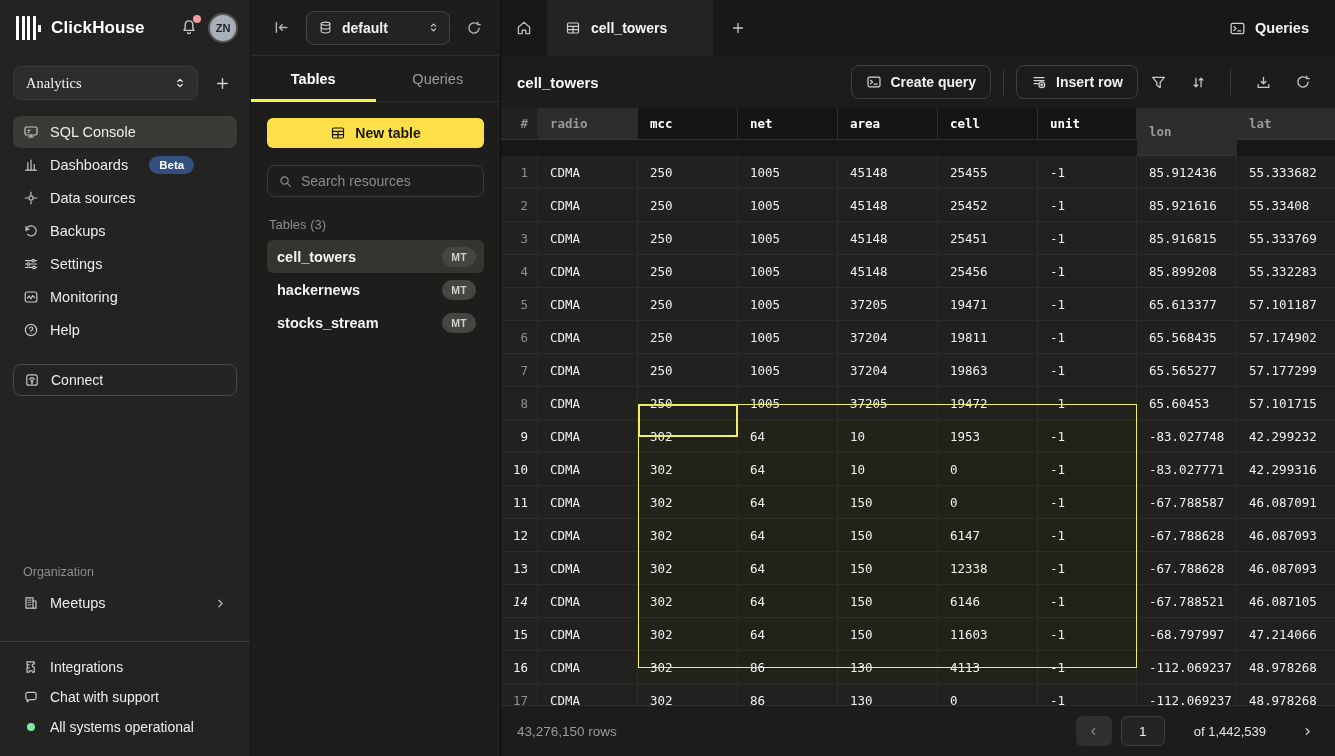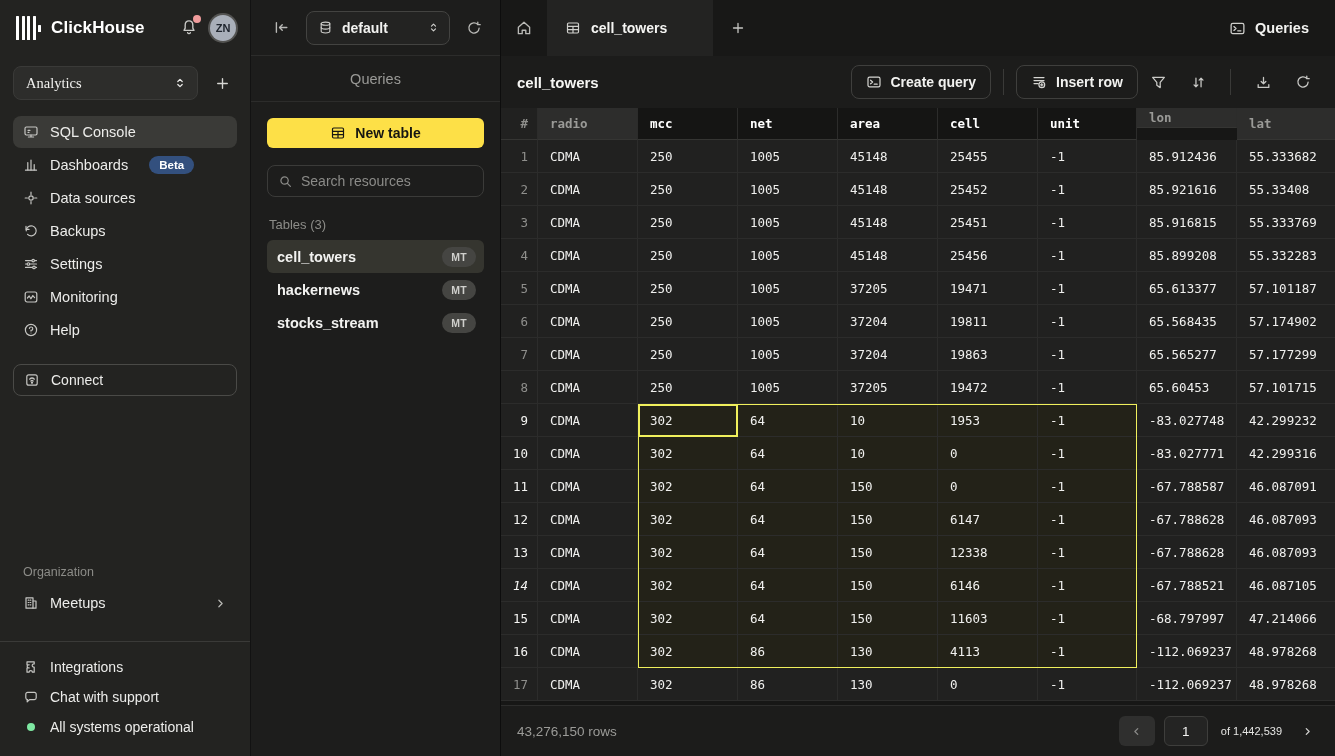--- a/index.html
+++ b/index.html
@@ -99,21 +99,21 @@
   .g-head.num { justify-content:flex-end; }
   .g-cell.inSel { background:#232218; }
   .sel-overlay { position:absolute; pointer-events:none; border:1.5px solid; }
   .active-cell { position:absolute; pointer-events:none; border:2px solid; }
 
   .gfooter { height:51px; background:#1c1c1b; border-top:1px solid #2d2d2c; display:flex; align-items:center; padding:0 16px; flex:0 0 auto; }
   .rowcount { font-size:13.5px; color:#9b9b98; flex:1; }
   .pag { display:flex; align-items:center; gap:9px; }
   .pag-prev { width:36px; height:30px; background:#2f2f2e; border:none; border-radius:6px; display:flex; align-items:center; justify-content:center; color:#8a8a88; cursor:default; }
   .pag-input { width:44px; height:30px; background:#242423; border:1px solid #3e3e3c; border-radius:6px; color:#f2f2f0; font-size:13.5px; text-align:center; outline:none; font-family:inherit; }
-  .pag-of { font-size:11px; color:#e5e5e3; margin:0 4px; }
+  .pag-of { font-size:13px; color:#e5e5e3; margin:0 20px; }
   .pag-next { background:none; border:none; color:#cfcfcd; display:flex; align-items:center; justify-content:center; cursor:pointer; width:24px; height:30px; }
 </style>
 <style>.ptab.active::after{background:#F5F542;}</style></head>
 <body>
 
 <div class="app">
 
   <aside class="sidebar">
     <div class="sb-head">
       <div class="logo">
@@ -314,20 +314,23 @@
       </div>
       <button class="icon-btn">
           <svg width="16" height="16" viewBox="0 0 16 16" fill="none" stroke="currentColor" stroke-width="1.3" stroke-linecap="round" stroke-linejoin="round">
             <path d="M13.1 8.2A5.1 5.1 0 1 1 11.7 4.4"></path>
             <path d="M11.8 2.2V4.7H14.2"></path>
           </svg>
         </button>
     </div>
 
     <div class="panel-tabs" id="panel-tabs">
+        <div class="ptab active">
+          <span>Tables</span>
+        </div>
         <div class="ptab">
           <span>Queries</span>
         </div>
       </div>
 
     <div class="panel-body">
       <button class="new-table-btn" style="background: #fde047;">
         <span class="ic">
             <svg width="16" height="16" viewBox="0 0 16 16" fill="none" stroke="currentColor" stroke-width="1.2" stroke-linejoin="round">
               <rect x="2.5" y="3" width="11" height="10" rx="1.2"></rect>
@@ -465,21 +468,21 @@
             </div>
             <div class="g-cell g-head selcol" style="width: 100px; height: 32px;">
               <span>area</span>
             </div>
             <div class="g-cell g-head selcol" style="width: 100px; height: 32px;">
               <span>cell</span>
             </div>
             <div class="g-cell g-head selcol" style="width: 99px; height: 32px;">
               <span>unit</span>
             </div>
-            <div class="g-cell g-head" style="width: 100px; height: 20px;">
+            <div class="g-cell g-head" style="width: 100px; height: 48px;">
               <span>lon</span>
             </div>
             <div class="g-cell g-head" style="width: 99px; height: 32px;">
               <span>lat</span>
             </div>
           </div>
           <div class="g-row">
             <div class="g-cell num" style="width: 37px;">1</div>
             <div class="g-cell" style="width: 100px;">
               <span>CDMA</span>

